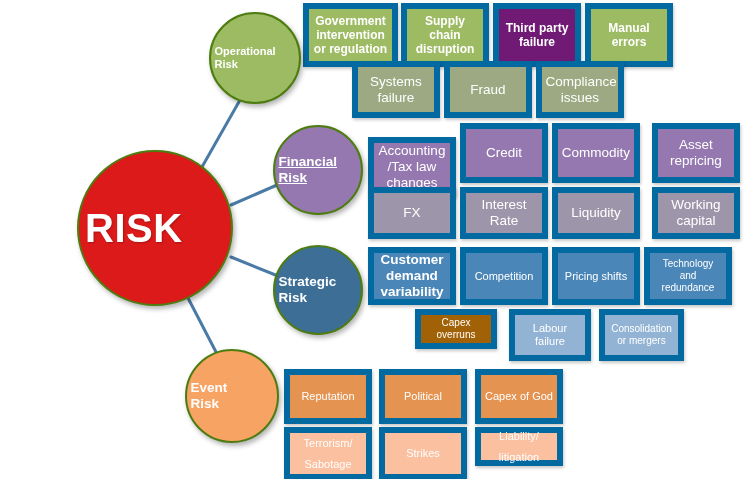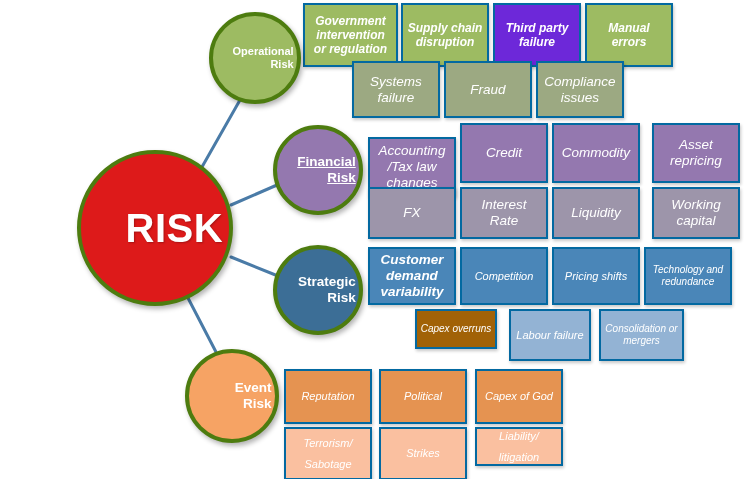--- a/index.html
+++ b/index.html
@@ -21,26 +21,26 @@
     position: absolute;
     left: 0;
     top: 0;
     width: 746px;
     height: 479px;
     pointer-events: none;
   }
   .node-circle {
     position: absolute;
     border-radius: 50%;
-    border: 4px solid #4d7c0f;
+    border: 2px solid #4d7c0f;
     box-sizing: border-box;
     display: flex;
     align-items: center;
     justify-content: center;
-    text-align: right;
+    text-align: left;
     color: #ffffff;
     font-weight: bold;
     line-height: 1.15;
     box-shadow: 2px 3px 5px rgba(0,0,0,0.30);
     z-index: 5;
   }
   .node-circle .lbl {
     display: block;
     width: 92%;
   }
@@ -51,31 +51,30 @@
   }
   .cat-circle {
     font-size: 13.5px;
   }
   .cat-circle.small-label {
     font-size: 11px;
   }
   .leaf-box {
     position: absolute;
     box-sizing: border-box;
-    border: 2px solid #0369a1;
+    border: 6px solid #0369a1;
     display: flex;
     align-items: center;
     justify-content: center;
     text-align: center;
     color: #ffffff;
     line-height: 1.18;
     box-shadow: 1px 2px 3px rgba(0,0,0,0.22);
     z-index: 4;
     padding: 2px;
-    font-style: italic;
   }
   .leaf-box .lbl {
     display: block;
     width: 96%;
   }
   .f13 { font-size: 13.5px; }
   .f12 { font-size: 12px; }
   .f11 { font-size: 11px; }
   .f10 { font-size: 10px; }
   .bold { font-weight: bold; }
@@ -100,21 +99,21 @@
   <div id="branch-layer">
       <div class="node-circle cat-circle small-label" style="left: 209px; top: 12px; width: 92px; height: 92px; background: rgb(157, 187, 98);">
         <span class="lbl"><span>Operational</span><br><span>Risk</span></span>
       </div>
       <div class="leaf-box f12 bold" style="left: 303px; top: 3px; width: 95px; height: 64px; background: rgb(157, 187, 98);">
         <span class="lbl">Government intervention or regulation</span>
       </div>
       <div class="leaf-box f12 bold" style="left: 401px; top: 3px; width: 88px; height: 64px; background: rgb(157, 187, 98);">
         <span class="lbl">Supply chain disruption</span>
       </div>
-      <div class="leaf-box f12 bold" style="left: 493px; top: 3px; width: 88px; height: 64px; background: #6d28d9;">
+      <div class="leaf-box f12 bold" style="left: 493px; top: 3px; width: 88px; height: 64px; background: #701a75;">
         <span class="lbl">Third party failure</span>
       </div>
       <div class="leaf-box f12 bold" style="left: 585px; top: 3px; width: 88px; height: 64px; background: rgb(157, 187, 98);">
         <span class="lbl">Manual errors</span>
       </div>
       <div class="leaf-box f13" style="left: 352px; top: 61px; width: 88px; height: 57px; background: rgb(156, 169, 130);">
         <span class="lbl">Systems failure</span>
       </div>
       <div class="leaf-box f13" style="left: 444px; top: 61px; width: 88px; height: 57px; background: rgb(156, 169, 130);">
         <span class="lbl">Fraud</span>

